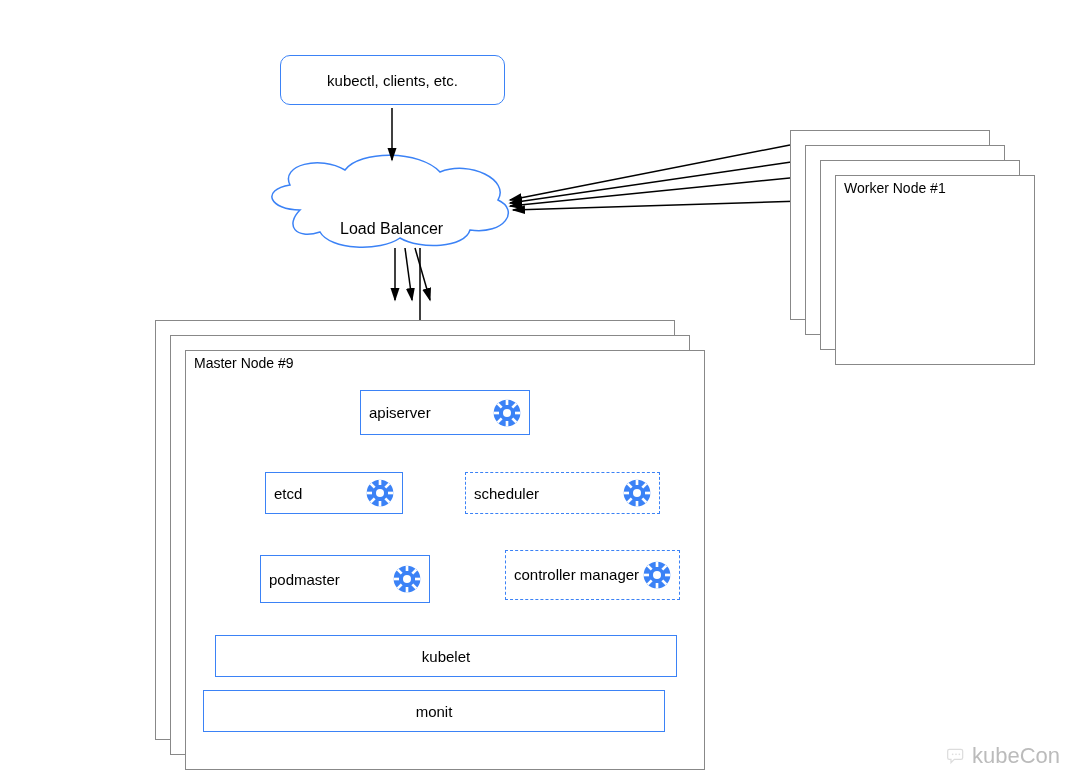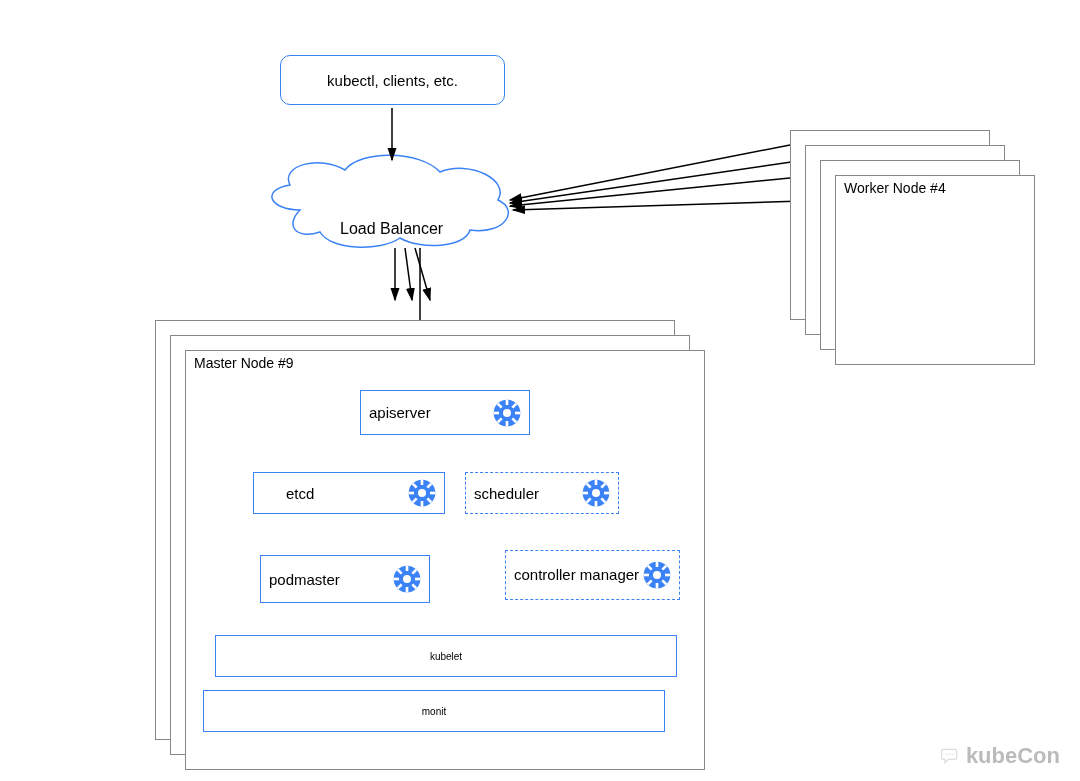--- a/index.html
+++ b/index.html
@@ -61,36 +61,35 @@
   .gear {
     width: 32px;
     height: 32px;
     margin-right: 6px;
     display: inline-block;
   }
   .centered-box {
     position: absolute;
     border: 1.5px solid #3b82f6;
     background: #fff;
-    font-size: 10px;
+    font-size: 15px;
     display: flex;
     align-items: center;
     justify-content: center;
   }
   .watermark {
     position: absolute;
     right: 20px;
     bottom: 12px;
     font-size: 22px;
     color: #bbb;
     font-family: Arial, sans-serif;
     display: flex;
     align-items: center;
     gap: 6px;
-    font-weight: bold;
   }
   .watermark-icon {
     width: 20px;
     height: 20px;
     opacity: 0.5;
   }
 </style>
 </head>
 <body>
 
@@ -154,21 +153,21 @@
 </div>
 
 <div style="position:absolute; left:340px; top:192px; font-size:16px;margin-top:28px;">
   <span>Load Balancer</span>
 </div>
 
 <div class="plain-box" style="left:790px; top:130px; width:200px; height:190px;"></div>
 <div class="plain-box" style="left:805px; top:145px; width:200px; height:190px;"></div>
 <div class="plain-box" style="left:820px; top:160px; width:200px; height:190px;"></div>
 <div class="plain-box" style="left:835px; top:175px; width:200px; height:190px;">
-  <span class="label-tl">Worker Node #4</span>
+  <span class="label-tl">Worker Node #1</span>
 </div>
 
 <div class="plain-box" style="left:155px; top:320px; width:520px; height:420px;"></div>
 <div class="plain-box" style="left:170px; top:335px; width:520px; height:420px;"></div>
 <div class="plain-box" style="left:185px; top:350px; width:520px; height:420px;">
   <span class="label-tl">Master Node #9</span>
 </div>
 
 <div class="inner-box" style="left:360px; top:390px; width:170px; height:45px;">
   <span class="text">apiserver</span>
@@ -181,39 +180,39 @@
         <line x1="2" y1="12" x2="6" y2="12"></line>
         <line x1="18" y1="12" x2="22" y2="12"></line>
         <line x1="5" y1="5" x2="8" y2="8"></line>
         <line x1="16" y1="16" x2="19" y2="19"></line>
         <line x1="5" y1="19" x2="8" y2="16"></line>
         <line x1="16" y1="8" x2="19" y2="5"></line>
       </g>
     </svg>
 </div>
 
-<div class="inner-box" style="left:253px; top:472px; width:192px; height:42px;padding-left:24px;">
+<div class="inner-box" style="left:265px; top:472px; width:138px; height:42px;">
   <span class="text">etcd</span>
   <svg class="gear" viewBox="0 0 24 24">
       <circle cx="12" cy="12" r="10" fill="#3b82f6"></circle>
       <circle cx="12" cy="12" r="3" fill="#fff"></circle>
       <g stroke="#fff" stroke-width="2">
         <line x1="12" y1="2" x2="12" y2="6"></line>
         <line x1="12" y1="18" x2="12" y2="22"></line>
         <line x1="2" y1="12" x2="6" y2="12"></line>
         <line x1="18" y1="12" x2="22" y2="12"></line>
         <line x1="5" y1="5" x2="8" y2="8"></line>
         <line x1="16" y1="16" x2="19" y2="19"></line>
         <line x1="5" y1="19" x2="8" y2="16"></line>
         <line x1="16" y1="8" x2="19" y2="5"></line>
       </g>
     </svg>
 </div>
 
-<div class="inner-box dashed" style="left:465px; top:472px; width:154px; height:42px;">
+<div class="inner-box dashed" style="left:465px; top:472px; width:195px; height:42px;">
   <span class="text">scheduler</span>
   <svg class="gear" viewBox="0 0 24 24">
       <circle cx="12" cy="12" r="10" fill="#3b82f6"></circle>
       <circle cx="12" cy="12" r="3" fill="#fff"></circle>
       <g stroke="#fff" stroke-width="2">
         <line x1="12" y1="2" x2="12" y2="6"></line>
         <line x1="12" y1="18" x2="12" y2="22"></line>
         <line x1="2" y1="12" x2="6" y2="12"></line>
         <line x1="18" y1="12" x2="22" y2="12"></line>
         <line x1="5" y1="5" x2="8" y2="8"></line>

